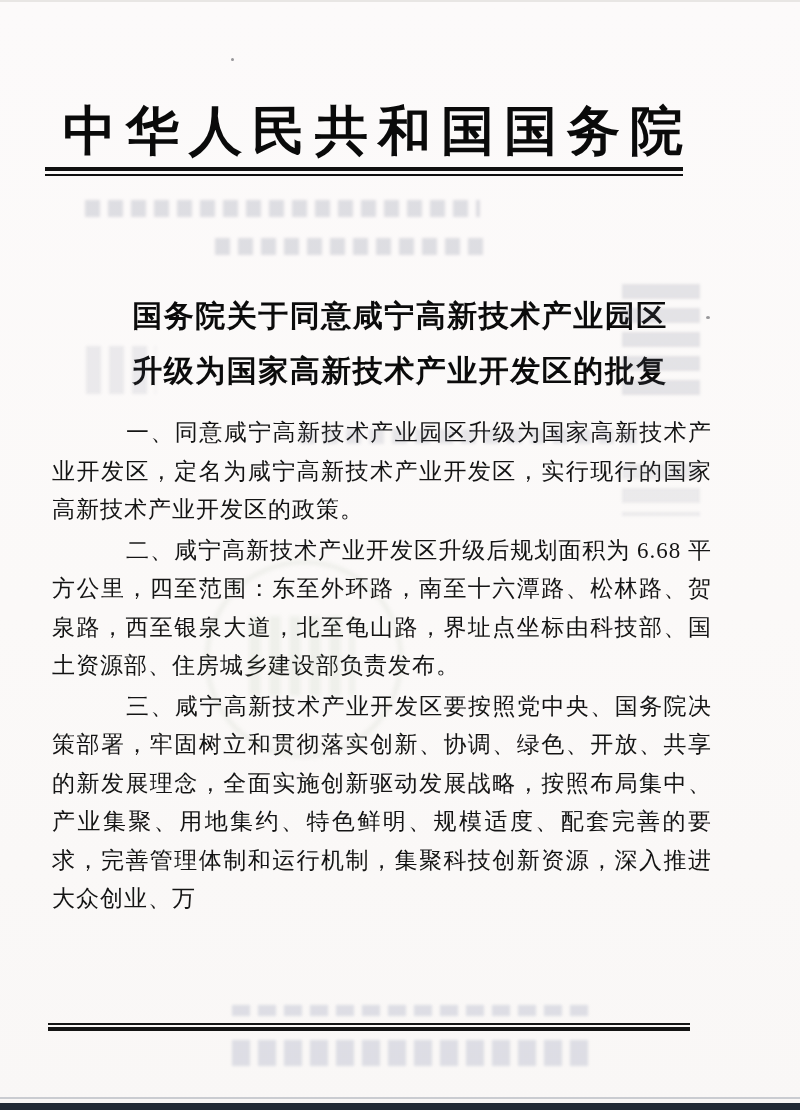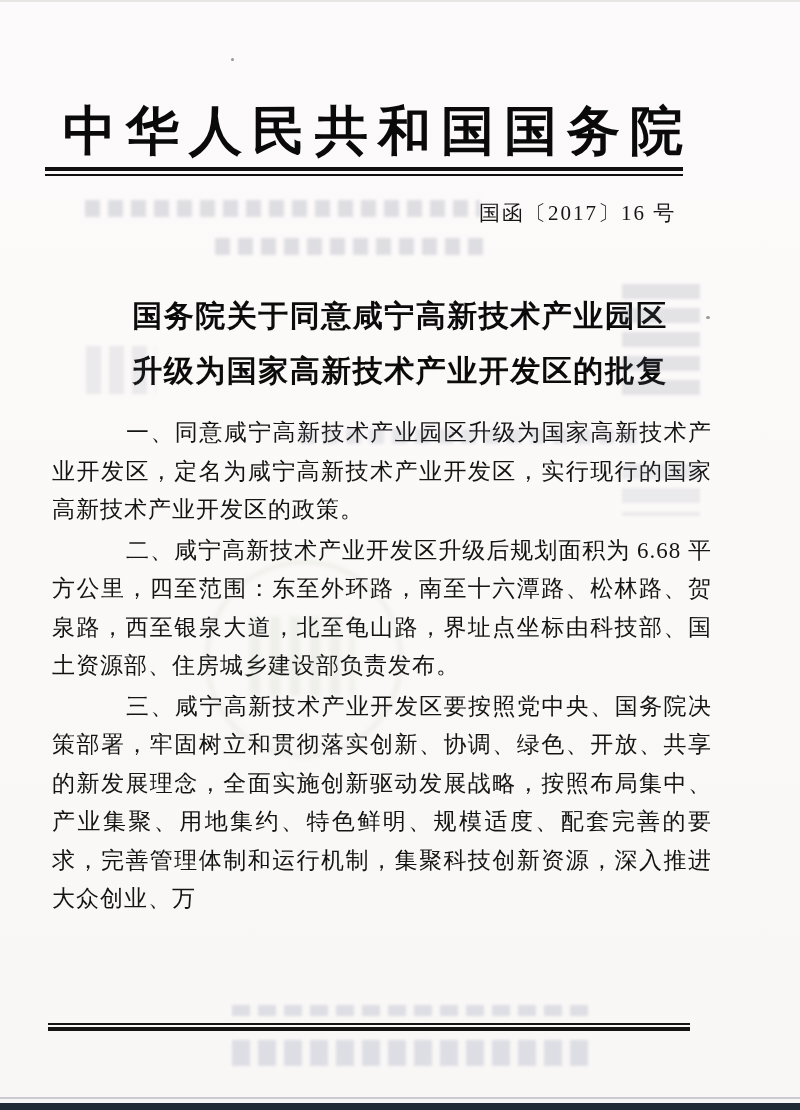--- a/index.html
+++ b/index.html
@@ -89,21 +89,20 @@
 
 <div class="page">
 
   <div class="letterhead">中华人民共和国国务院</div>
   <div class="head-rule">
     <div class="thick"></div>
     <div class="gap"></div>
     <div class="thin"></div>
   </div>
 
-  <div class="doc-number">国函〔2017〕16 号</div>
 
   <h1 class="doc-title">
     <span class="t-line">国务院关于同意咸宁高新技术产业园区</span>
     <span class="t-line">升级为国家高新技术产业开发区的批复</span>
   </h1>
 
   <div class="body">
     <p class="para">一、同意咸宁高新技术产业园区升级为国家高新技术产业开发区，定名为咸宁高新技术产业开发区，实行现行的国家高新技术产业开发区的政策。</p>
     <p class="para">二、咸宁高新技术产业开发区升级后规划面积为 6.68 平方公里，四至范围：东至外环路，南至十六潭路、松林路、贺泉路，西至银泉大道，北至龟山路，界址点坐标由科技部、国土资源部、住房城乡建设部负责发布。</p>
     <p class="para">三、咸宁高新技术产业开发区要按照党中央、国务院决策部署，牢固树立和贯彻落实创新、协调、绿色、开放、共享的新发展理念，全面实施创新驱动发展战略，按照布局集中、产业集聚、用地集约、特色鲜明、规模适度、配套完善的要求，完善管理体制和运行机制，集聚科技创新资源，深入推进大众创业、万</p>

